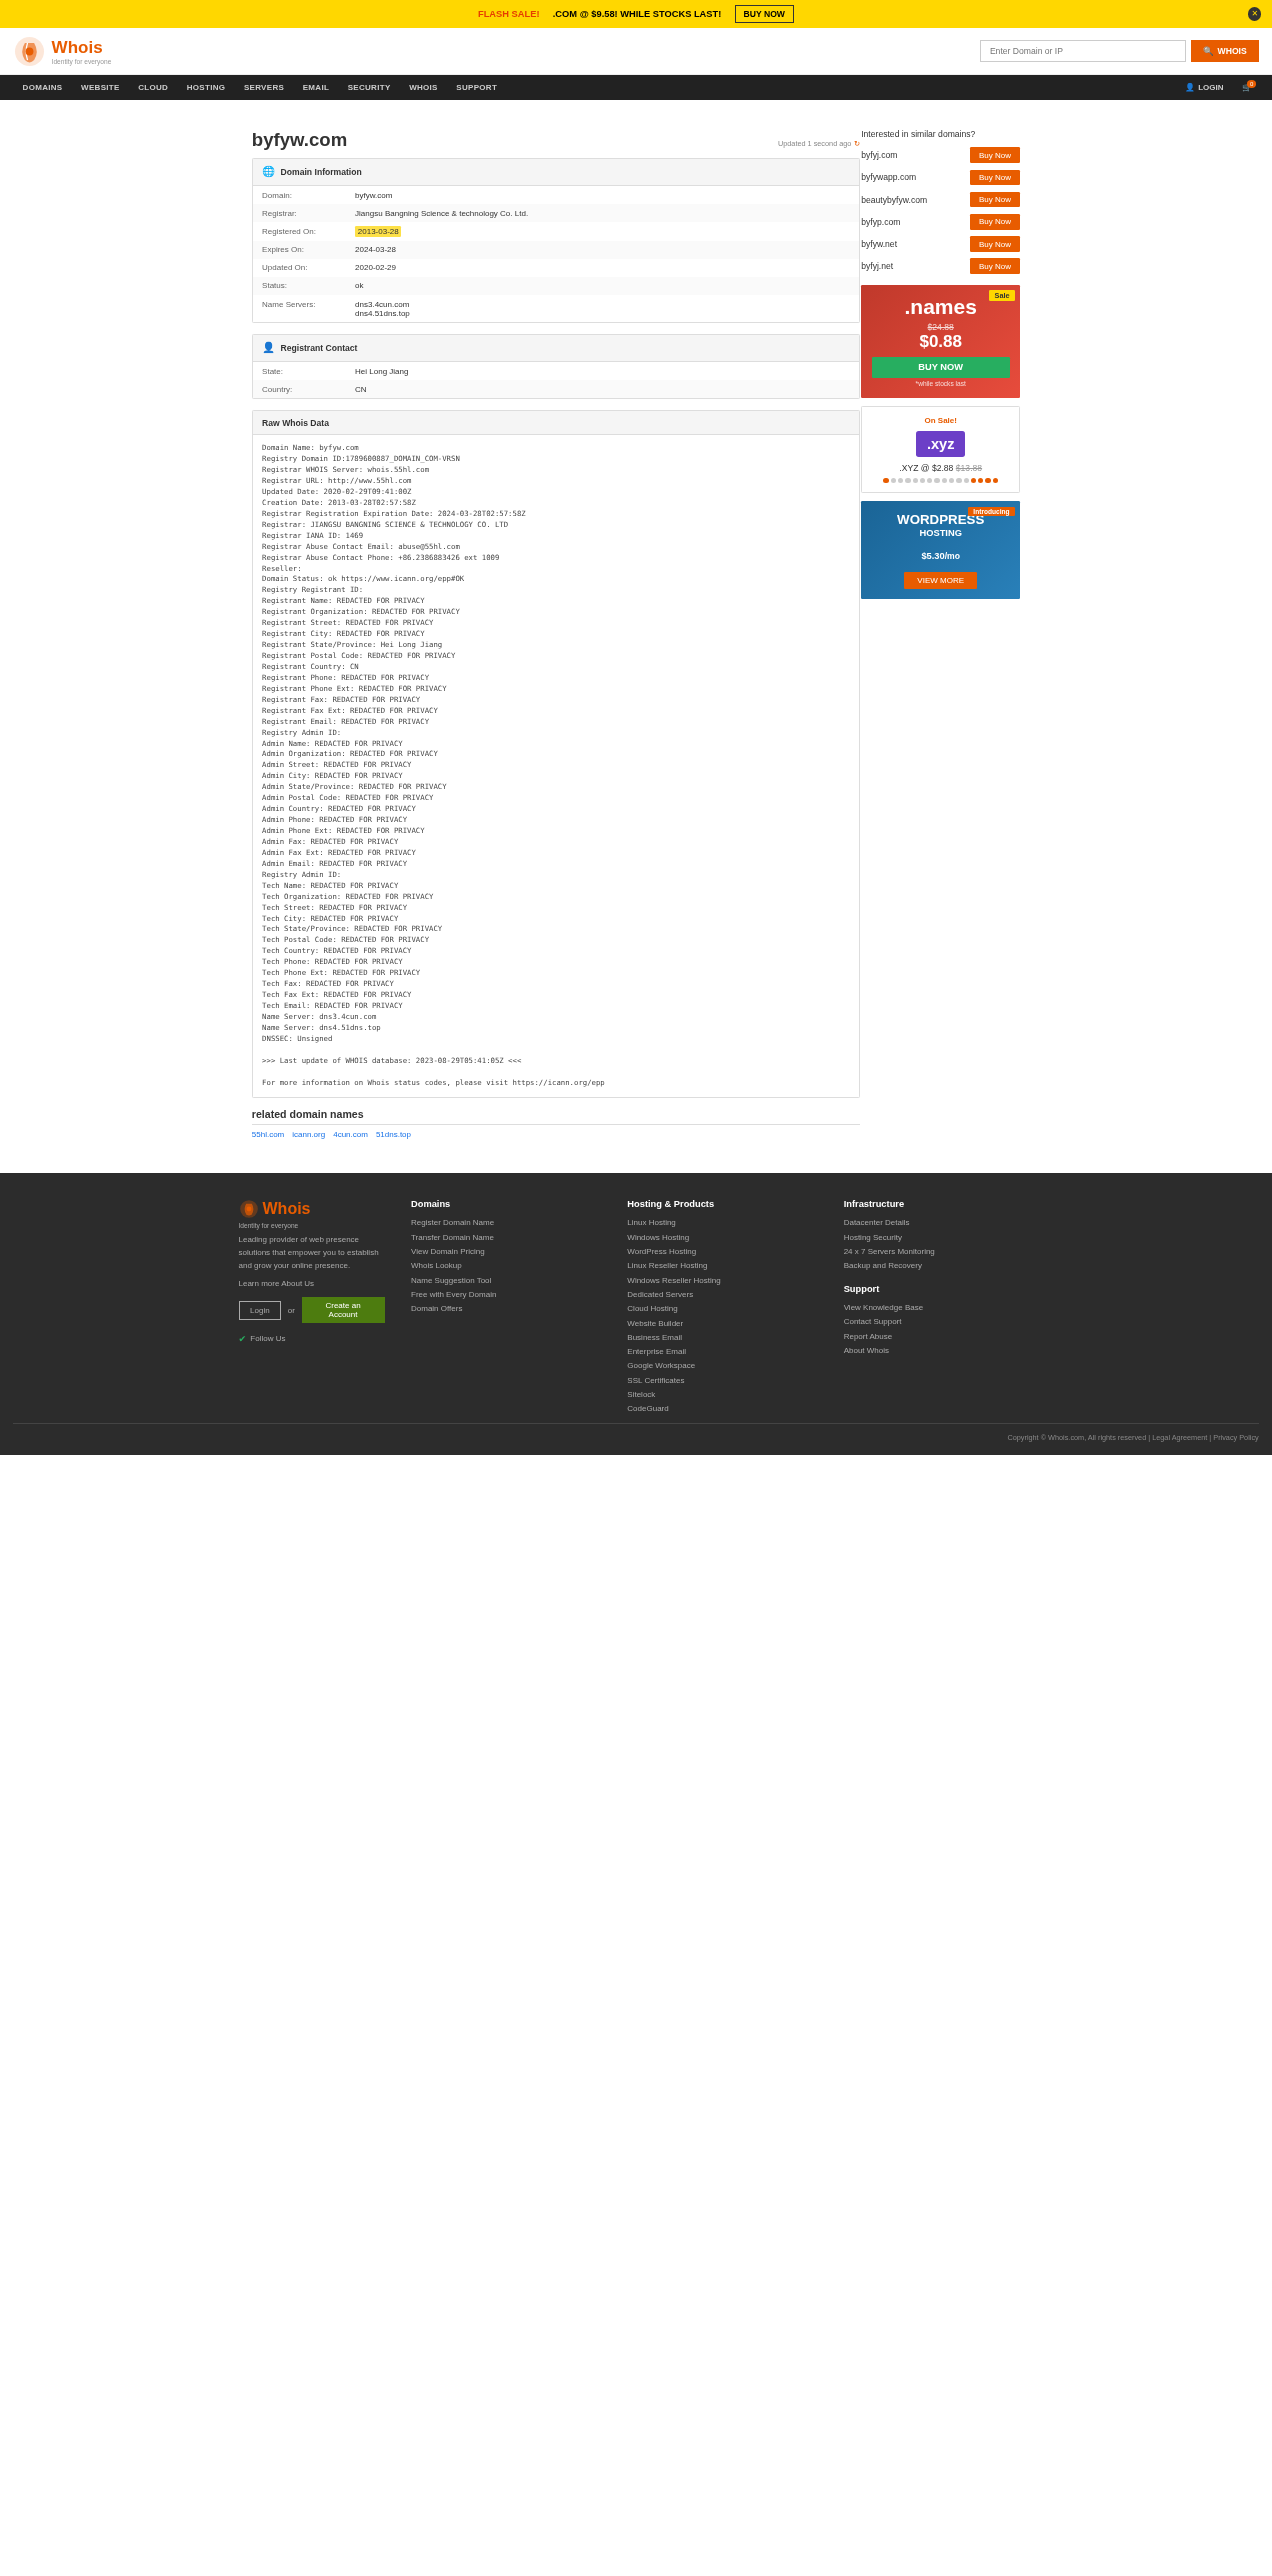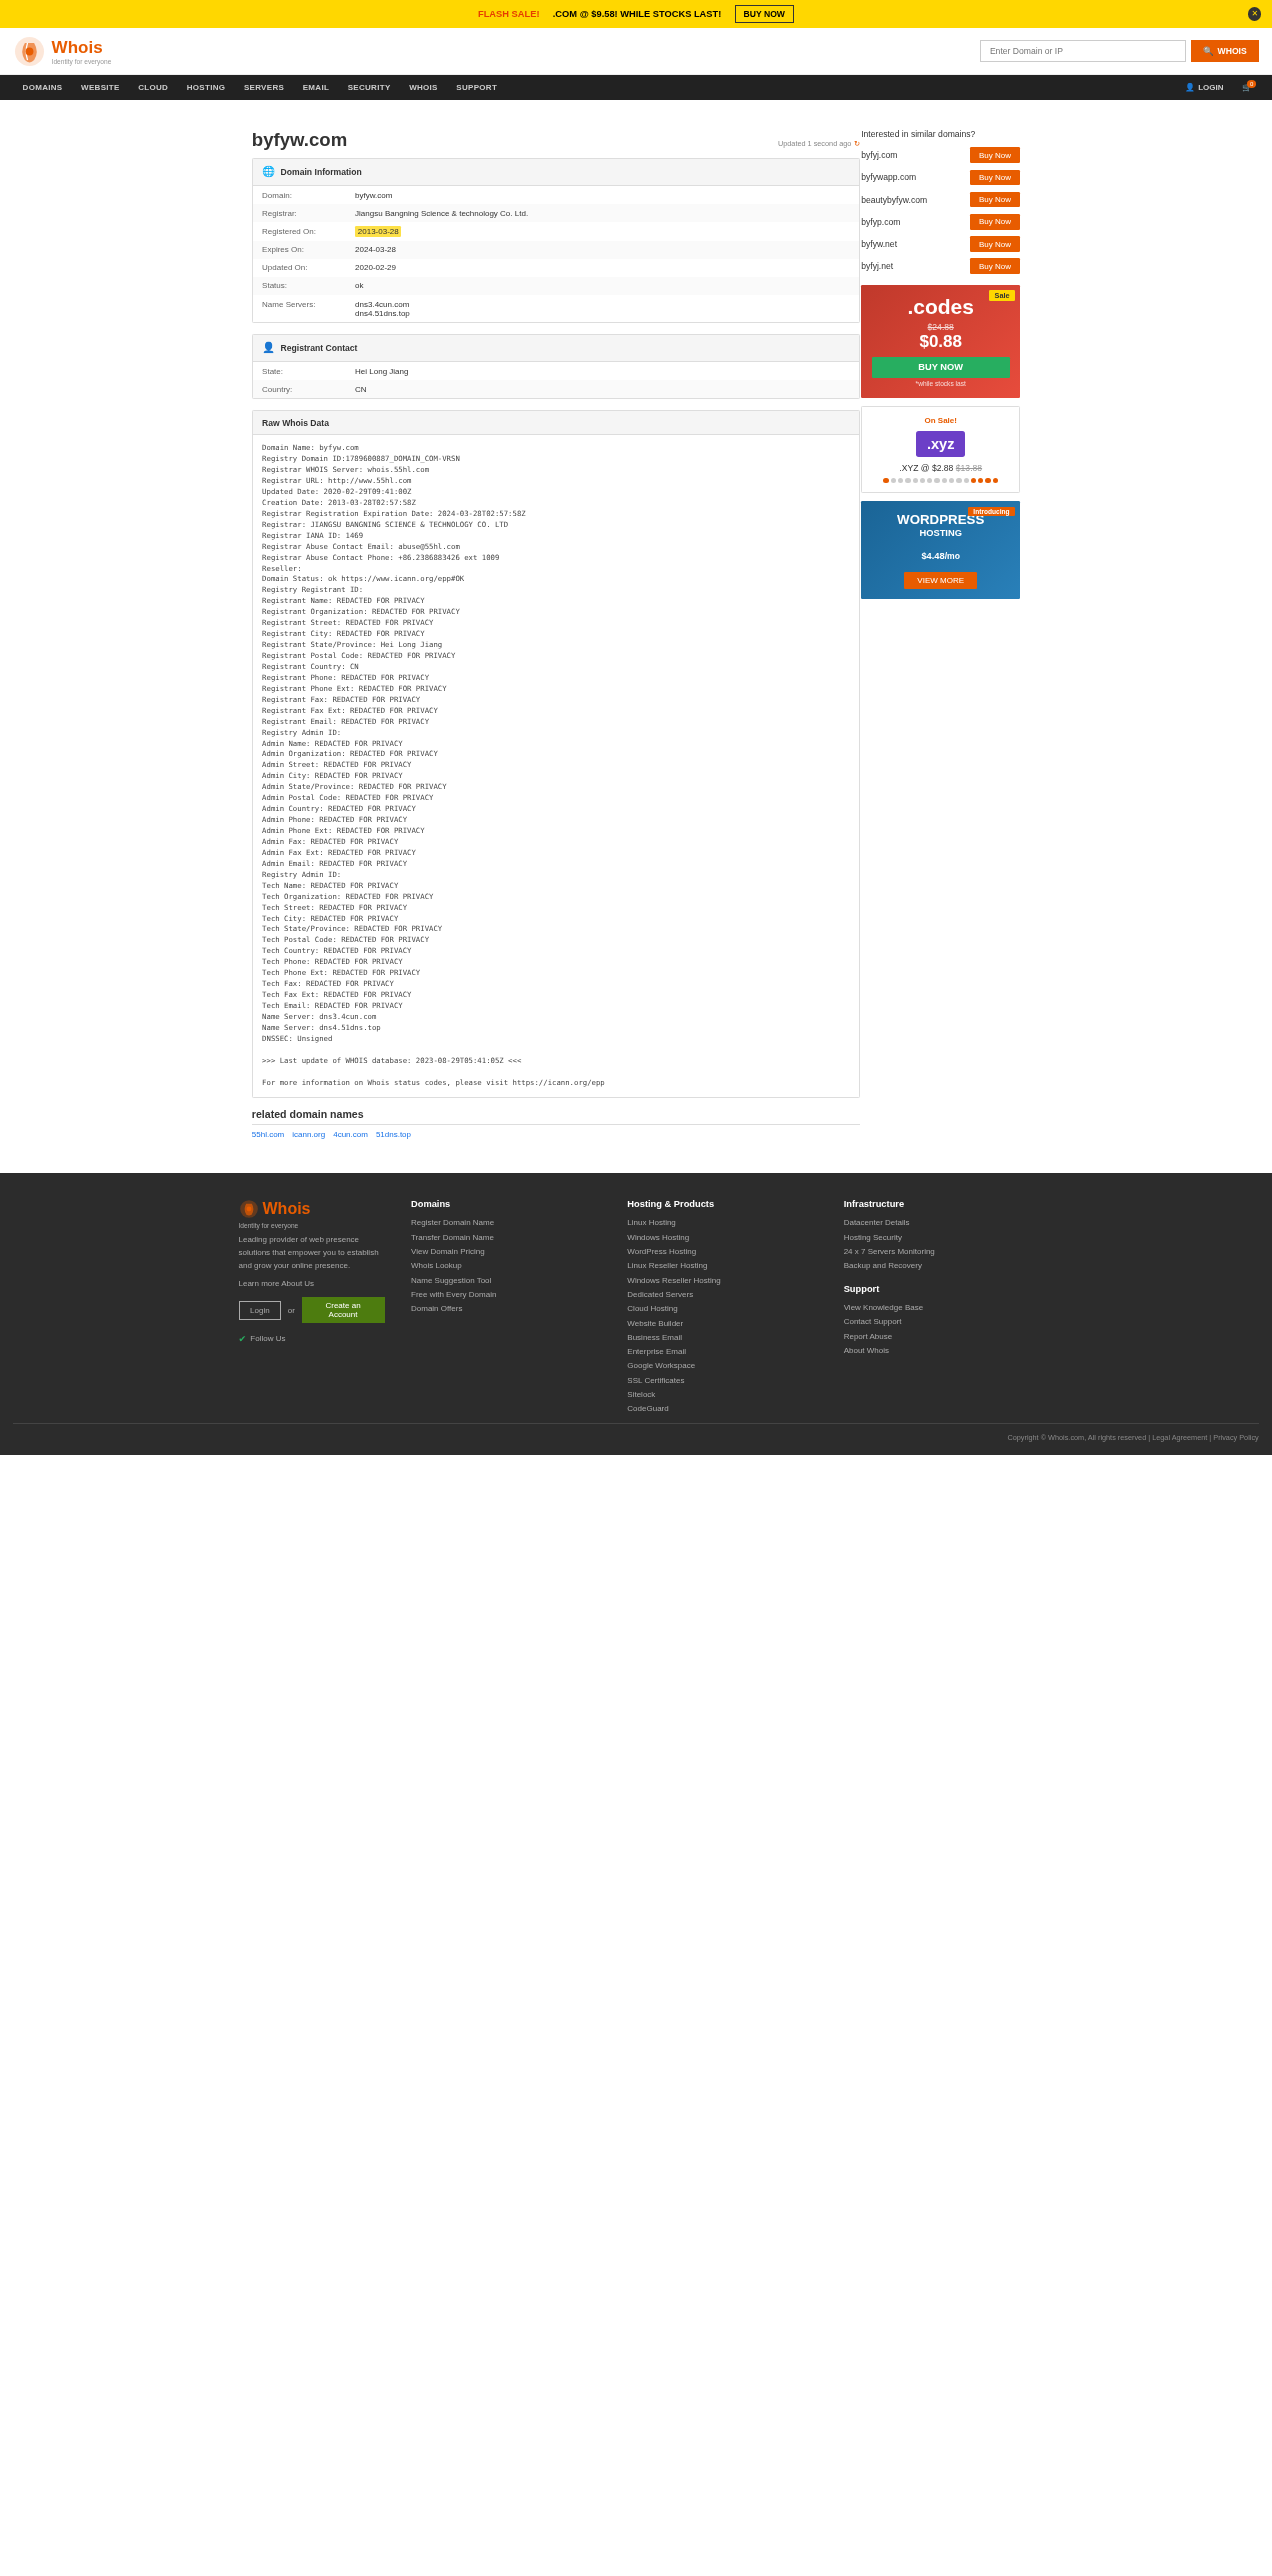--- a/index.html
+++ b/index.html
@@ -641,21 +641,21 @@
       <span class="similar-domain-name">byfyw.net</span>
       <button class="buy-now-btn">Buy Now</button>
     </div>
     <div class="similar-domain-row">
       <span class="similar-domain-name">byfyj.net</span>
       <button class="buy-now-btn">Buy Now</button>
     </div>
 
     <div class="space-ad">
       <span class="sale-badge">Sale</span>
-      <div class="space-tld">.codes</div>
+      <div class="space-tld">.names</div>
       <div class="space-old-price">$24.88</div>
       <div style="font-size:8.6px; color:#fff;">
         <span class="space-new-price">$0.88</span>
       </div>
       <button class="space-buy-btn">BUY NOW</button>
       <div class="while-stocks">*while stocks last</div>
     </div>
 
     <div class="xyz-ad">
       <div class="on-sale-badge">On Sale!</div>
@@ -682,21 +682,21 @@
         <div class="xyz-dot active"></div>
         <div class="xyz-dot active"></div>
       </div>
     </div>
 
     <div class="wp-ad">
       <span class="introducing-badge">Introducing</span>
       <div class="wp-title">WORDPRESS</div>
       <div class="wp-hosting">HOSTING</div>
       <div class="wp-price">
-        <span>$4.48</span><span style="font-size:8.6px;">/mo</span>
+        <span>$5.30</span><span style="font-size:8.6px;">/mo</span>
       </div>
       <button class="wp-view-btn">VIEW MORE</button>
     </div>
   </div>
 </div>
 
 <div class="footer">
   <div class="footer-inner">
 
     <div class="footer-brand">

